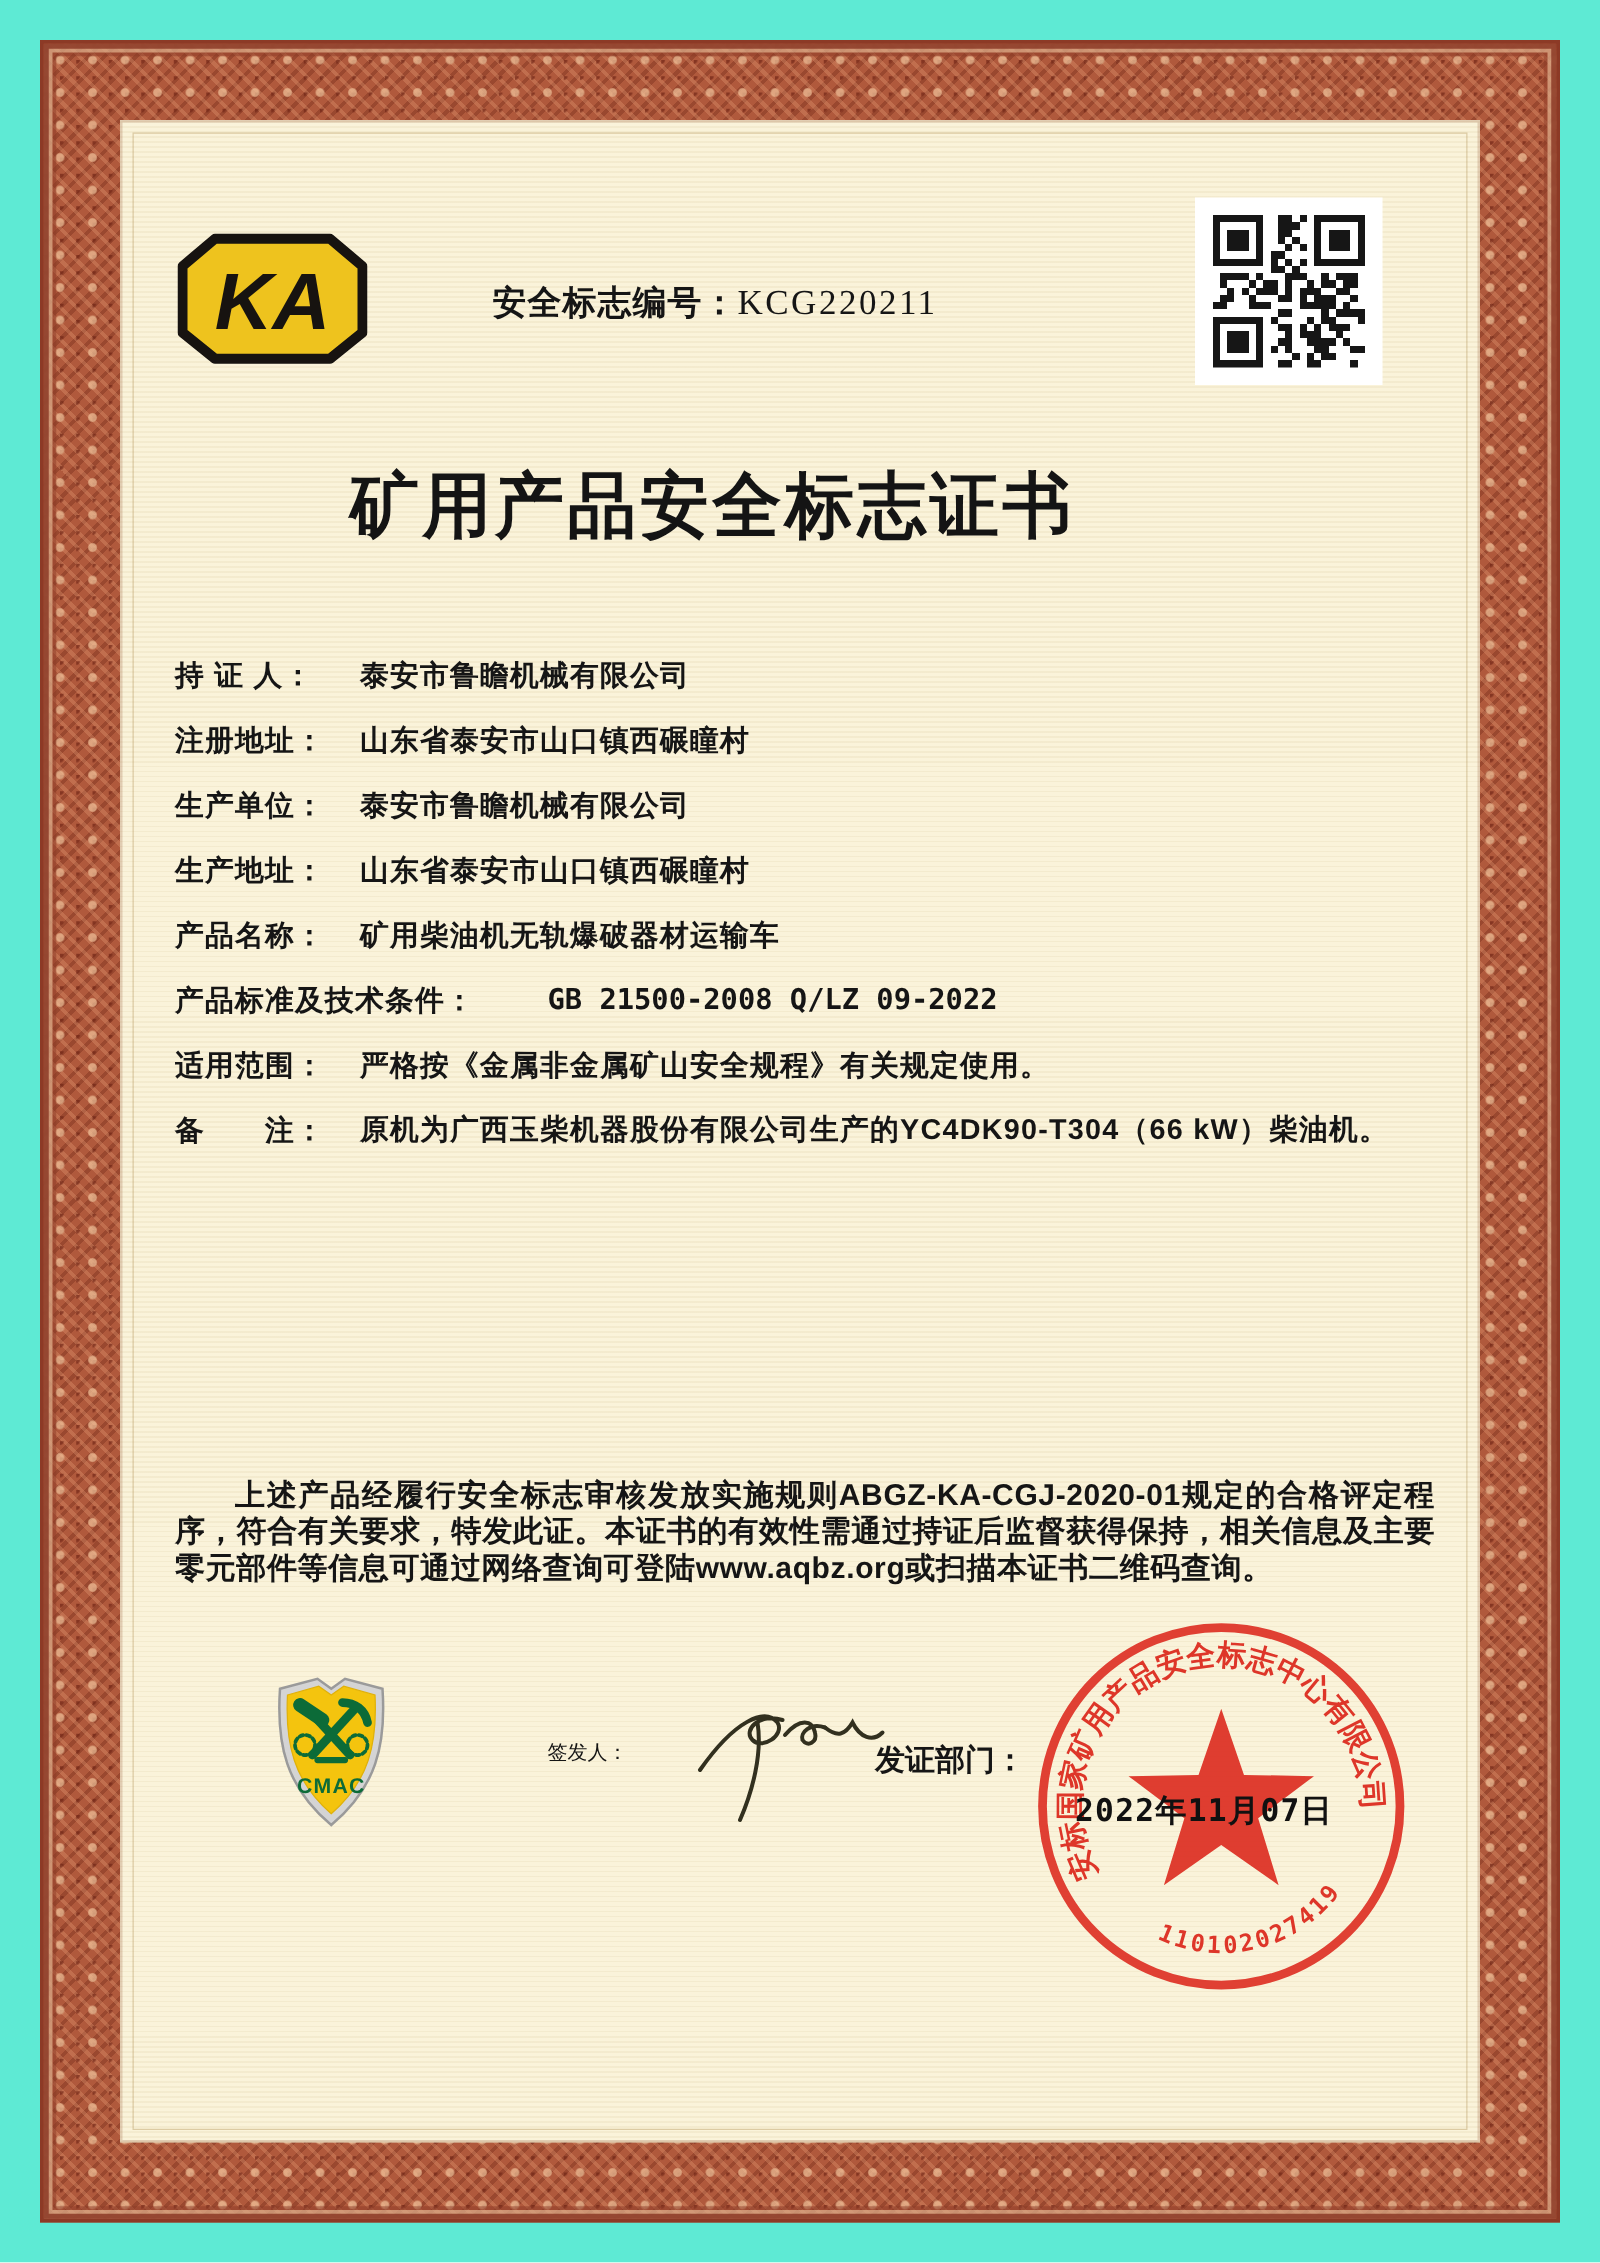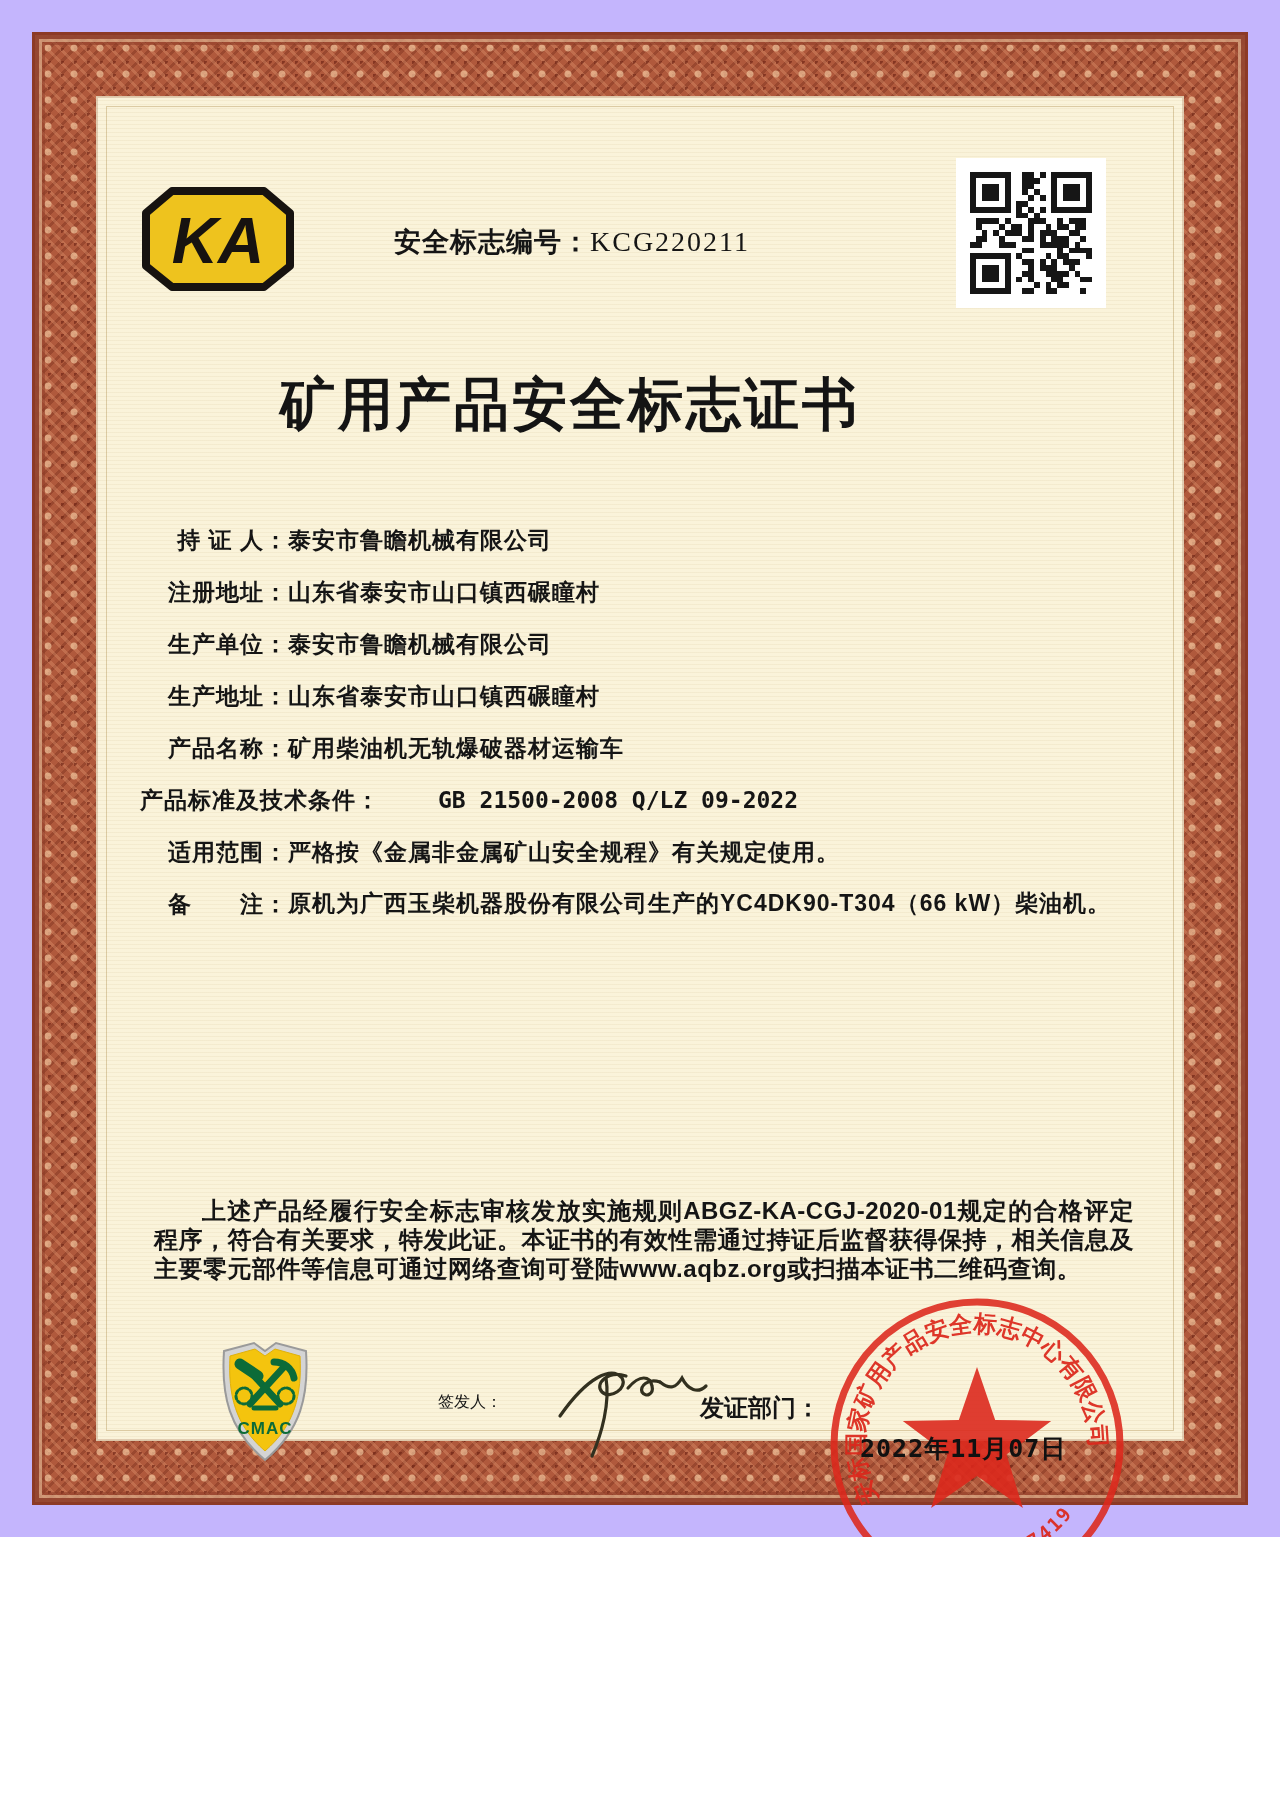--- a/index.html
+++ b/index.html
@@ -1,16 +1,16 @@
 <!DOCTYPE html>
 <html><head>
 <meta charset="utf-8">
 <style>
   html,body{margin:0;padding:0;background:#ffffff;}
-  .page{position:relative;width:1280px;height:1537px;background:#c4b5fd;overflow:hidden;
+  .page{position:relative;width:1280px;height:1810px;background:#5eead4;overflow:hidden;
         font-family:"Liberation Sans",sans-serif;color:#151515;}
   
   .frame{position:absolute;inset:32px;background-color:#b0593c;
     background-image:
       radial-gradient(circle at 13px 13px, rgba(238,190,150,.75) 0 3px, rgba(238,190,150,0) 4px),
       radial-gradient(circle at 0 0, rgba(110,35,20,.65) 0 2.5px, rgba(110,35,20,0) 3.5px),
       repeating-linear-gradient(45deg, rgba(232,160,120,.30) 0 3px, rgba(0,0,0,0) 3px 9px),
       repeating-linear-gradient(-45deg, rgba(96,28,14,.28) 0 3px, rgba(0,0,0,0) 3px 9px);
     background-size:26px 26px,13px 13px,auto,auto;
     border:3px solid #8c3a26;
@@ -26,31 +26,31 @@
   .certno{position:absolute;left:298px;top:128px;font-size:27px;font-weight:700;letter-spacing:1px;white-space:nowrap;text-align:right;}
   .certno .no{font-family:"Liberation Serif",serif;font-weight:400;font-size:28px;letter-spacing:2px;}
   .qrbox{position:absolute;left:860px;top:62px;width:150px;height:150px;background:#ffffff;
          display:flex;align-items:center;justify-content:center;}
   .title{position:absolute;left:-140px;right:0;top:272px;text-align:center;
          font-size:55px;font-weight:900;letter-spacing:3px;transform:scaleY(1.04);color:#141414;}
 
   
   .fields{position:absolute;left:44px;right:40px;top:428px;font-size:23px;font-weight:700;}
   .row{display:flex;line-height:32px;margin-bottom:20px;}
-  .lbl{flex:0 0 auto;min-width:148px;letter-spacing:1px;text-align:right;}
+  .lbl{flex:0 0 auto;min-width:148px;letter-spacing:1px;}
   .val{flex:1 1 auto;letter-spacing:1px;}
   .num{font-family:"DejaVu Sans Mono",monospace;letter-spacing:0;}
   .gapval{margin-left:58px;}
   .date-row{margin-top:14px;}
   .date-row .v1{flex:0 0 390px;}
   .date-row .l2{flex:0 0 195px;}
   .remark-row{margin-top:16px;}
   .remark-row .val{line-height:31px;}
 
-  .statement{position:absolute;left:44px;right:36px;top:1086px;margin:14px;
+  .statement{position:absolute;left:44px;right:36px;top:1086px;margin:0;
              font-size:24px;font-weight:700;line-height:29px;text-indent:2em;letter-spacing:.5px;text-align:justify;}
 
   
   .cmac{position:absolute;left:118px;top:1242px;width:102px;height:128px;}
   .signer{position:absolute;left:342px;top:1296px;font-size:16px;font-weight:400;}
   .signature{position:absolute;left:452px;top:1252px;width:175px;height:125px;}
   .dept{position:absolute;left:604px;top:1296px;font-size:24px;font-weight:700;}
   .seal{position:absolute;left:731px;top:1199px;width:300px;height:300px;opacity:.93;}
   .seal-date{position:absolute;left:764px;top:1336px;font-size:25px;font-weight:700;color:#111;z-index:5;letter-spacing:1px;}
 </style>

